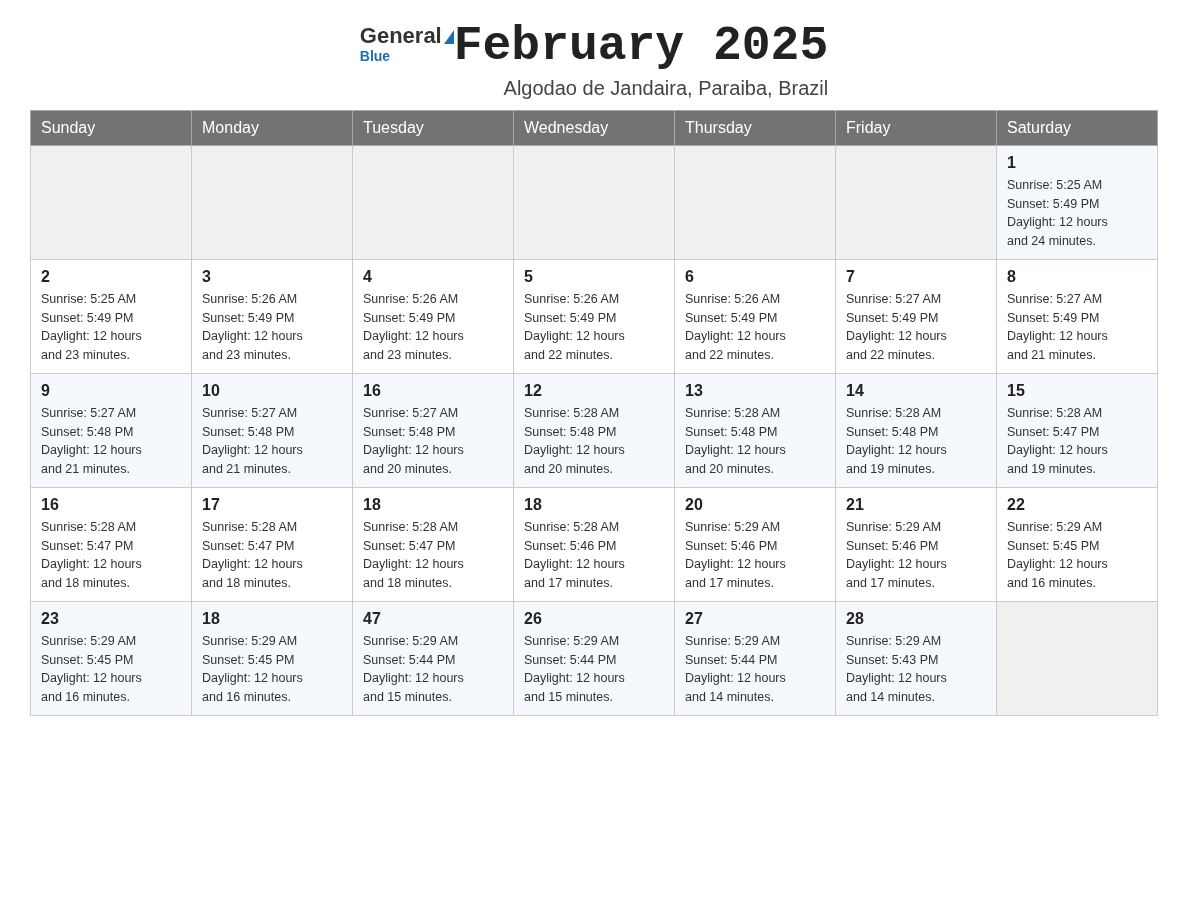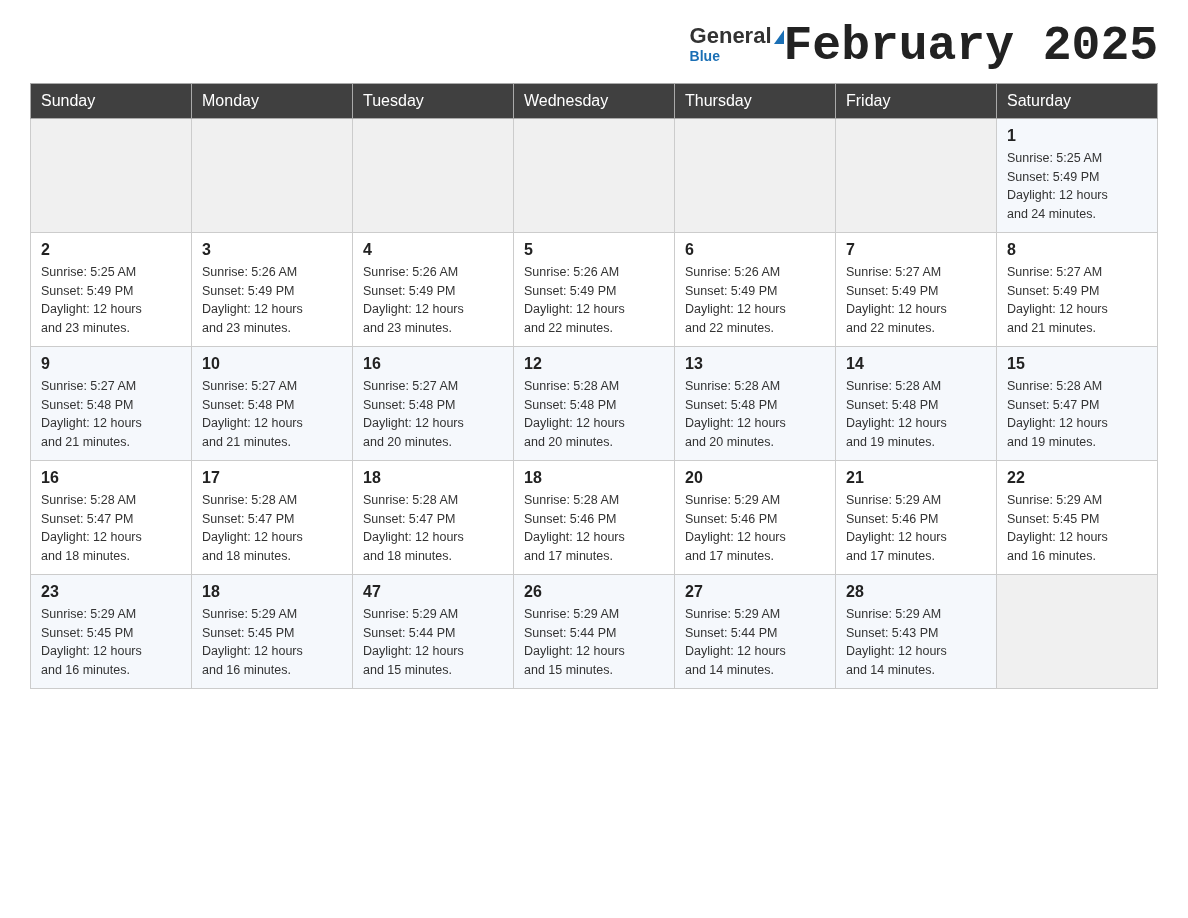--- a/index.html
+++ b/index.html
@@ -5,21 +5,21 @@
     * { margin: 0; padding: 0; box-sizing: border-box; }
     body {
       font-family: Arial, sans-serif;
       background: #fff;
       width: 1188px;
       min-height: 918px;
       padding: 20px 30px;
     }
     .header {
       display: flex;
-      justify-content: flex-end;
+      justify-content: center;
       align-items: flex-start;
       margin-bottom: 10px;
     }
     .logo {
       display: flex;
       flex-direction: column;
       align-items: flex-start;
       padding-top: 5px;
     }
     .logo-general {
@@ -60,21 +60,21 @@
       font-size: 20px;
       color: #444;
       margin-top: 4px;
     }
     .calendar {
       width: 100%;
       border-collapse: collapse;
       margin-top: 10px;
     }
     .calendar th {
-      background-color: #404040;
+      background-color: #737373;
       color: #fff;
       padding: 8px 10px;
       font-size: 16px;
       font-weight: normal;
       text-align: left;
       border: 1px solid #aaa;
     }
     .calendar td {
       vertical-align: top;
       padding: 8px 10px;
@@ -113,20 +113,21 @@
   <div class="logo">
     <div>
       <span class="logo-general">General</span><span class="logo-triangle"></span>
     </div>
     <div>
       <span class="logo-blue">Blue</span>
     </div>
   </div>
   <div class="title-block">
     <div class="month-title">February 2025</div>
+    <div class="location-title">Algodao de Jandaira, Paraiba, Brazil</div>
   </div>
 </div>
 
 <table class="calendar">
   <thead>
     <tr>
     <th>Sunday</th>
         <th>Monday</th>
         <th>Tuesday</th>
         <th>Wednesday</th>

